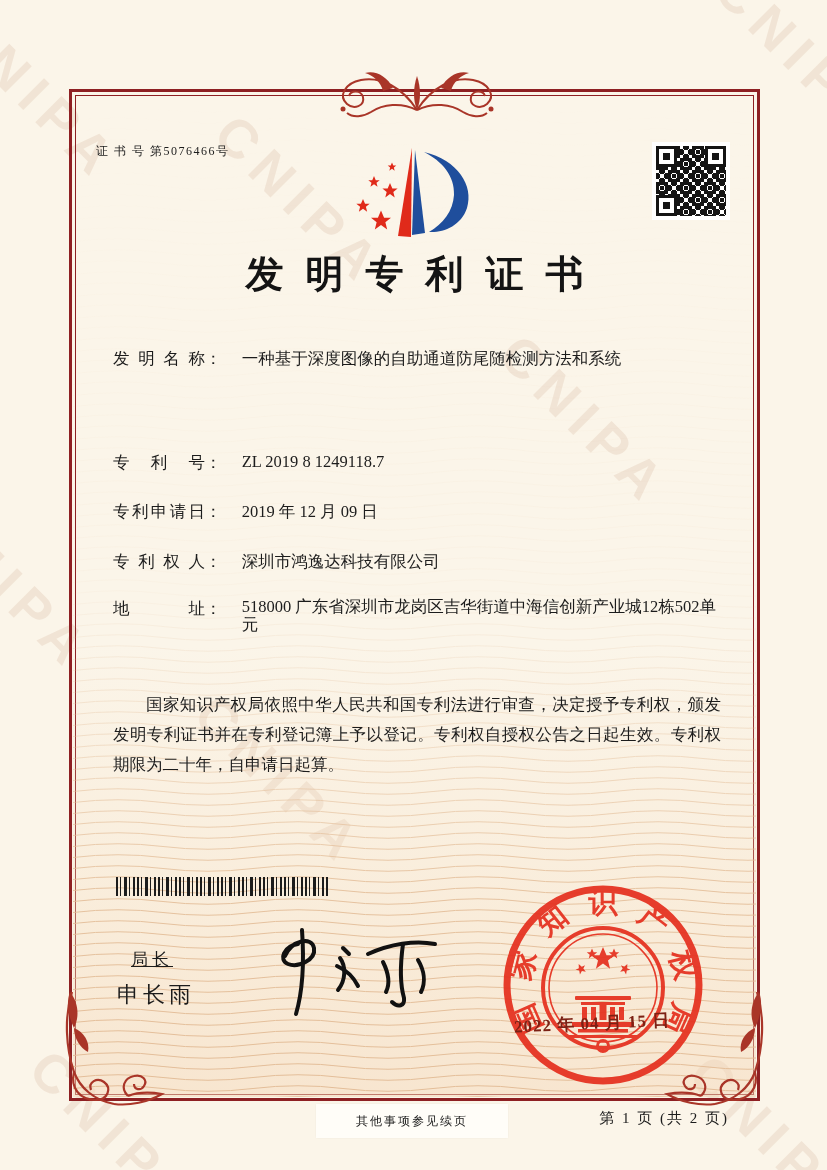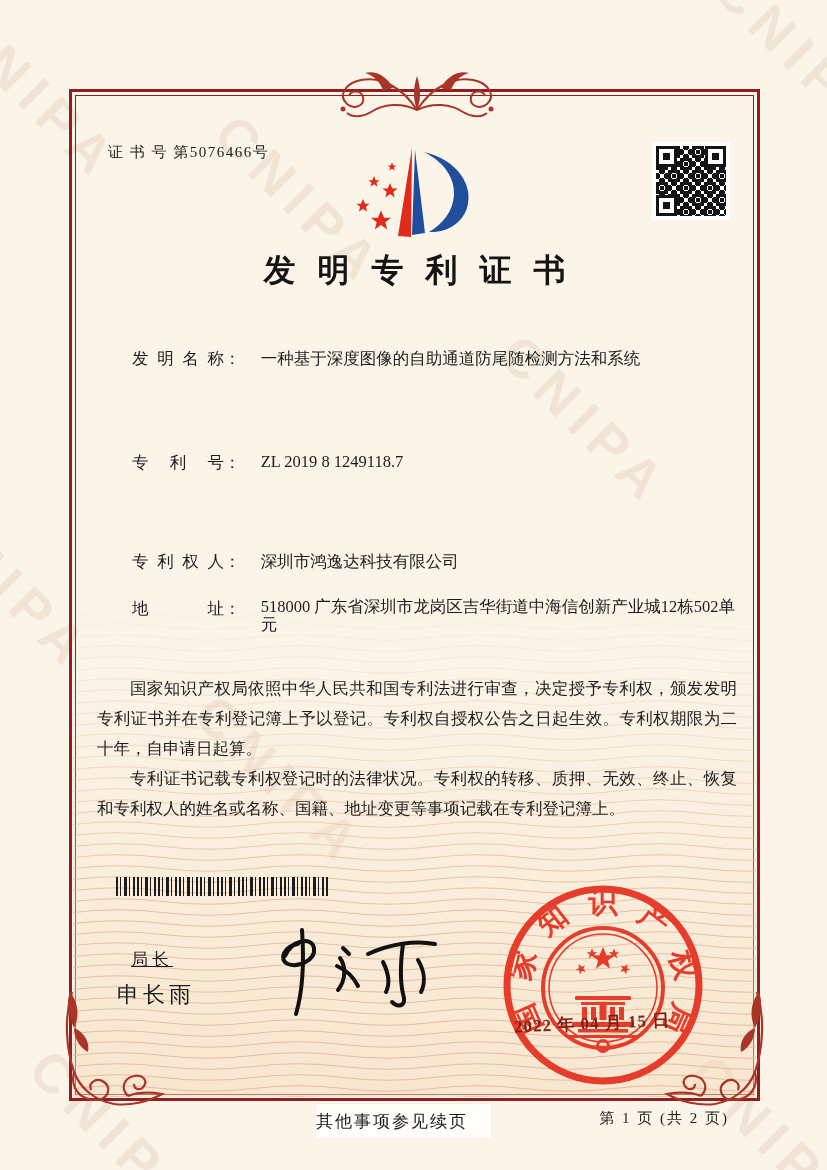--- a/index.html
+++ b/index.html
@@ -9,57 +9,57 @@
   .wm{position:absolute;transform:translate(-50%,-50%) rotate(45deg);
       font-family:"Liberation Sans",sans-serif;font-weight:bold;font-size:54px;
       letter-spacing:10px;color:rgba(193,143,112,0.16);white-space:nowrap;user-select:none;}
   
   .frame-outer{position:absolute;left:69px;top:89px;width:691px;height:1012px;
       border:3px solid #8e2023;box-sizing:border-box;}
   .frame-inner{position:absolute;left:3px;top:3px;right:3px;bottom:3px;
       border:1px solid #8e2023;}
   .deco{position:absolute;}
   
-  .cert-no{position:absolute;left:108px;top:143px;font-size:15px;letter-spacing:1.5px;}
+  .cert-no{position:absolute;left:96px;top:143px;font-size:12px;letter-spacing:1.5px;}
   
   .qr{position:absolute;left:652px;top:142px;width:78px;height:78px;background:#fff;
       padding:4px;box-sizing:border-box;}
   .qr-inner{position:relative;width:100%;height:100%;background-color:#fff;
       background-image:repeating-conic-gradient(#141414 0 25%,transparent 0 50%),
                        repeating-conic-gradient(#141414 0 25%,transparent 0 50%);
       background-size:8px 8px,12px 12px;background-position:0 0,3px 3px;}
   .finder{position:absolute;width:15px;height:15px;border:3px solid #141414;background:#fff;box-sizing:content-box;}
   .finder::after{content:"";position:absolute;left:4px;top:4px;width:7px;height:7px;background:#141414;}
   .f-tl{left:0;top:0}.f-tr{right:0;top:0}.f-bl{left:0;bottom:0}
   
   .title{position:absolute;left:69px;top:249px;width:691px;text-align:center;
-      font-size:32px;font-weight:bold;letter-spacing:22px;padding-left:22px;box-sizing:border-box;color:#141414;}
+      font-size:38px;font-weight:bold;letter-spacing:22px;padding-left:22px;box-sizing:border-box;color:#141414;}
   
   .frow{position:absolute;left:113px;font-size:16.5px;white-space:nowrap;}
-  .flabel{display:inline-block;width:92px;text-align:justify;text-align-last:justify;vertical-align:top;margin-left:19px;}
+  .flabel{display:inline-block;width:92px;text-align:justify;text-align-last:justify;vertical-align:top;}
   .fcolon{display:inline-block;vertical-align:top;}
   .fvalue{display:inline-block;margin-left:16px;vertical-align:top;}
   .fvalue.wrap{width:478px;white-space:normal;line-height:18px;}
   .fvalue.w1{width:206px;}
   
   .bodytext{position:absolute;left:97px;top:674px;width:640px;}
-  .bodytext p{margin:0;text-indent:2em;font-size:16.5px;line-height:30px;text-align:justify;}
+  .bodytext p{margin:16px;text-indent:2em;font-size:16.5px;line-height:30px;text-align:justify;}
   
   .barcode{position:absolute;left:116px;top:877px;width:212px;height:19px;
       background:repeating-linear-gradient(90deg,#1c1c1c 0 2px,transparent 2px 4px,
         #1c1c1c 4px 5px,transparent 5px 8px,#1c1c1c 8px 11px,transparent 11px 13px,
         #1c1c1c 13px 14px,transparent 14px 17px,#1c1c1c 17px 19px,transparent 19px 21px);}
   .director-title{position:absolute;left:131px;top:948px;font-size:17px;letter-spacing:4px;text-decoration:underline;}
   .director-name{position:absolute;left:117px;top:980px;font-size:22px;letter-spacing:4px;}
   
   .seal-date{position:absolute;left:514px;top:1012px;font-size:17px;font-weight:bold;
       color:#7c2114;letter-spacing:1px;transform:rotate(-2.5deg);white-space:nowrap;z-index:6;}
   .pagenum{position:absolute;left:69px;top:1069px;width:660px;text-align:right;font-size:15px;letter-spacing:2px;margin-top:40px;}
-  .footer-box{position:absolute;left:316px;top:1104px;width:175px;height:34px;background:#fffdf8;
-      display:flex;align-items:center;font-size:17px;letter-spacing:2px;box-shadow:0 0 2px rgba(0,0,0,0.05);}
+  .footer-box{position:absolute;left:316px;top:1104px;width:192px;height:34px;background:#fffdf8;
+      display:flex;align-items:center;justify-content:center;font-size:12px;letter-spacing:2px;box-shadow:0 0 2px rgba(0,0,0,0.05);}
   svg text{font-family:"Liberation Serif",serif;}
 </style>
 </head>
 <body>
 
 <div id="page">
 
   <div class="wm" style="left:35px;top:95px">CNIPA</div>
   <div class="wm" style="left:800px;top:55px">CNIPA</div>
   <div class="wm" style="left:300px;top:200px">CNIPA</div>
@@ -167,32 +167,35 @@
   <div class="title">发明专利证书</div>
 
   <div class="frow" style="top:348px">
     <span class="flabel">发明名称</span><span class="fcolon">：</span>
     <span class="fvalue">一种基于深度图像的自助通道防尾随检测方法和系统</span>
   </div>
   <div class="frow" style="top:452px">
     <span class="flabel">专利号</span><span class="fcolon">：</span>
     <span class="fvalue">ZL 2019 8 1249118.7</span>
   </div>
+  <div class="frow" style="top:501px">
+    <span class="flabel">专利申请日</span><span class="fcolon">：</span>
+    <span class="fvalue">2019 年 12 月 09 日</span>
+  </div>
   <div class="frow" style="top:551px">
     <span class="flabel">专利权人</span><span class="fcolon">：</span>
     <span class="fvalue">深圳市鸿逸达科技有限公司</span>
   </div>
   <div class="frow" style="top:598px">
     <span class="flabel">地址</span><span class="fcolon">：</span>
     <span class="fvalue wrap">518000 广东省深圳市龙岗区吉华街道中海信创新产业城12栋502单元</span>
   </div>
 
   <div class="bodytext">
     <p>国家知识产权局依照中华人民共和国专利法进行审查，决定授予专利权，颁发发明专利证书并在专利登记簿上予以登记。专利权自授权公告之日起生效。专利权期限为二十年，自申请日起算。</p>
-    <p>专利证书记载专利权登记时的法律状况。专利权的转移、质押、无效、终止、恢复和专利权人的姓名或名称、国籍、地址变更等事项记载在专利登记簿上。</p>
   </div>
 
   <div class="barcode"></div>
 
   <div class="director-title">局长</div>
   <div class="director-name">申长雨</div>
 
   <svg class="deco" style="left:240px;top:918px" width="210" height="100" viewBox="0 0 210 100">
     <g stroke="#111" stroke-width="4" fill="none" stroke-linecap="round">
       <path d="M45,38 C52,22 72,18 74,30 C76,42 58,50 48,46 C38,42 44,28 58,26"></path>

